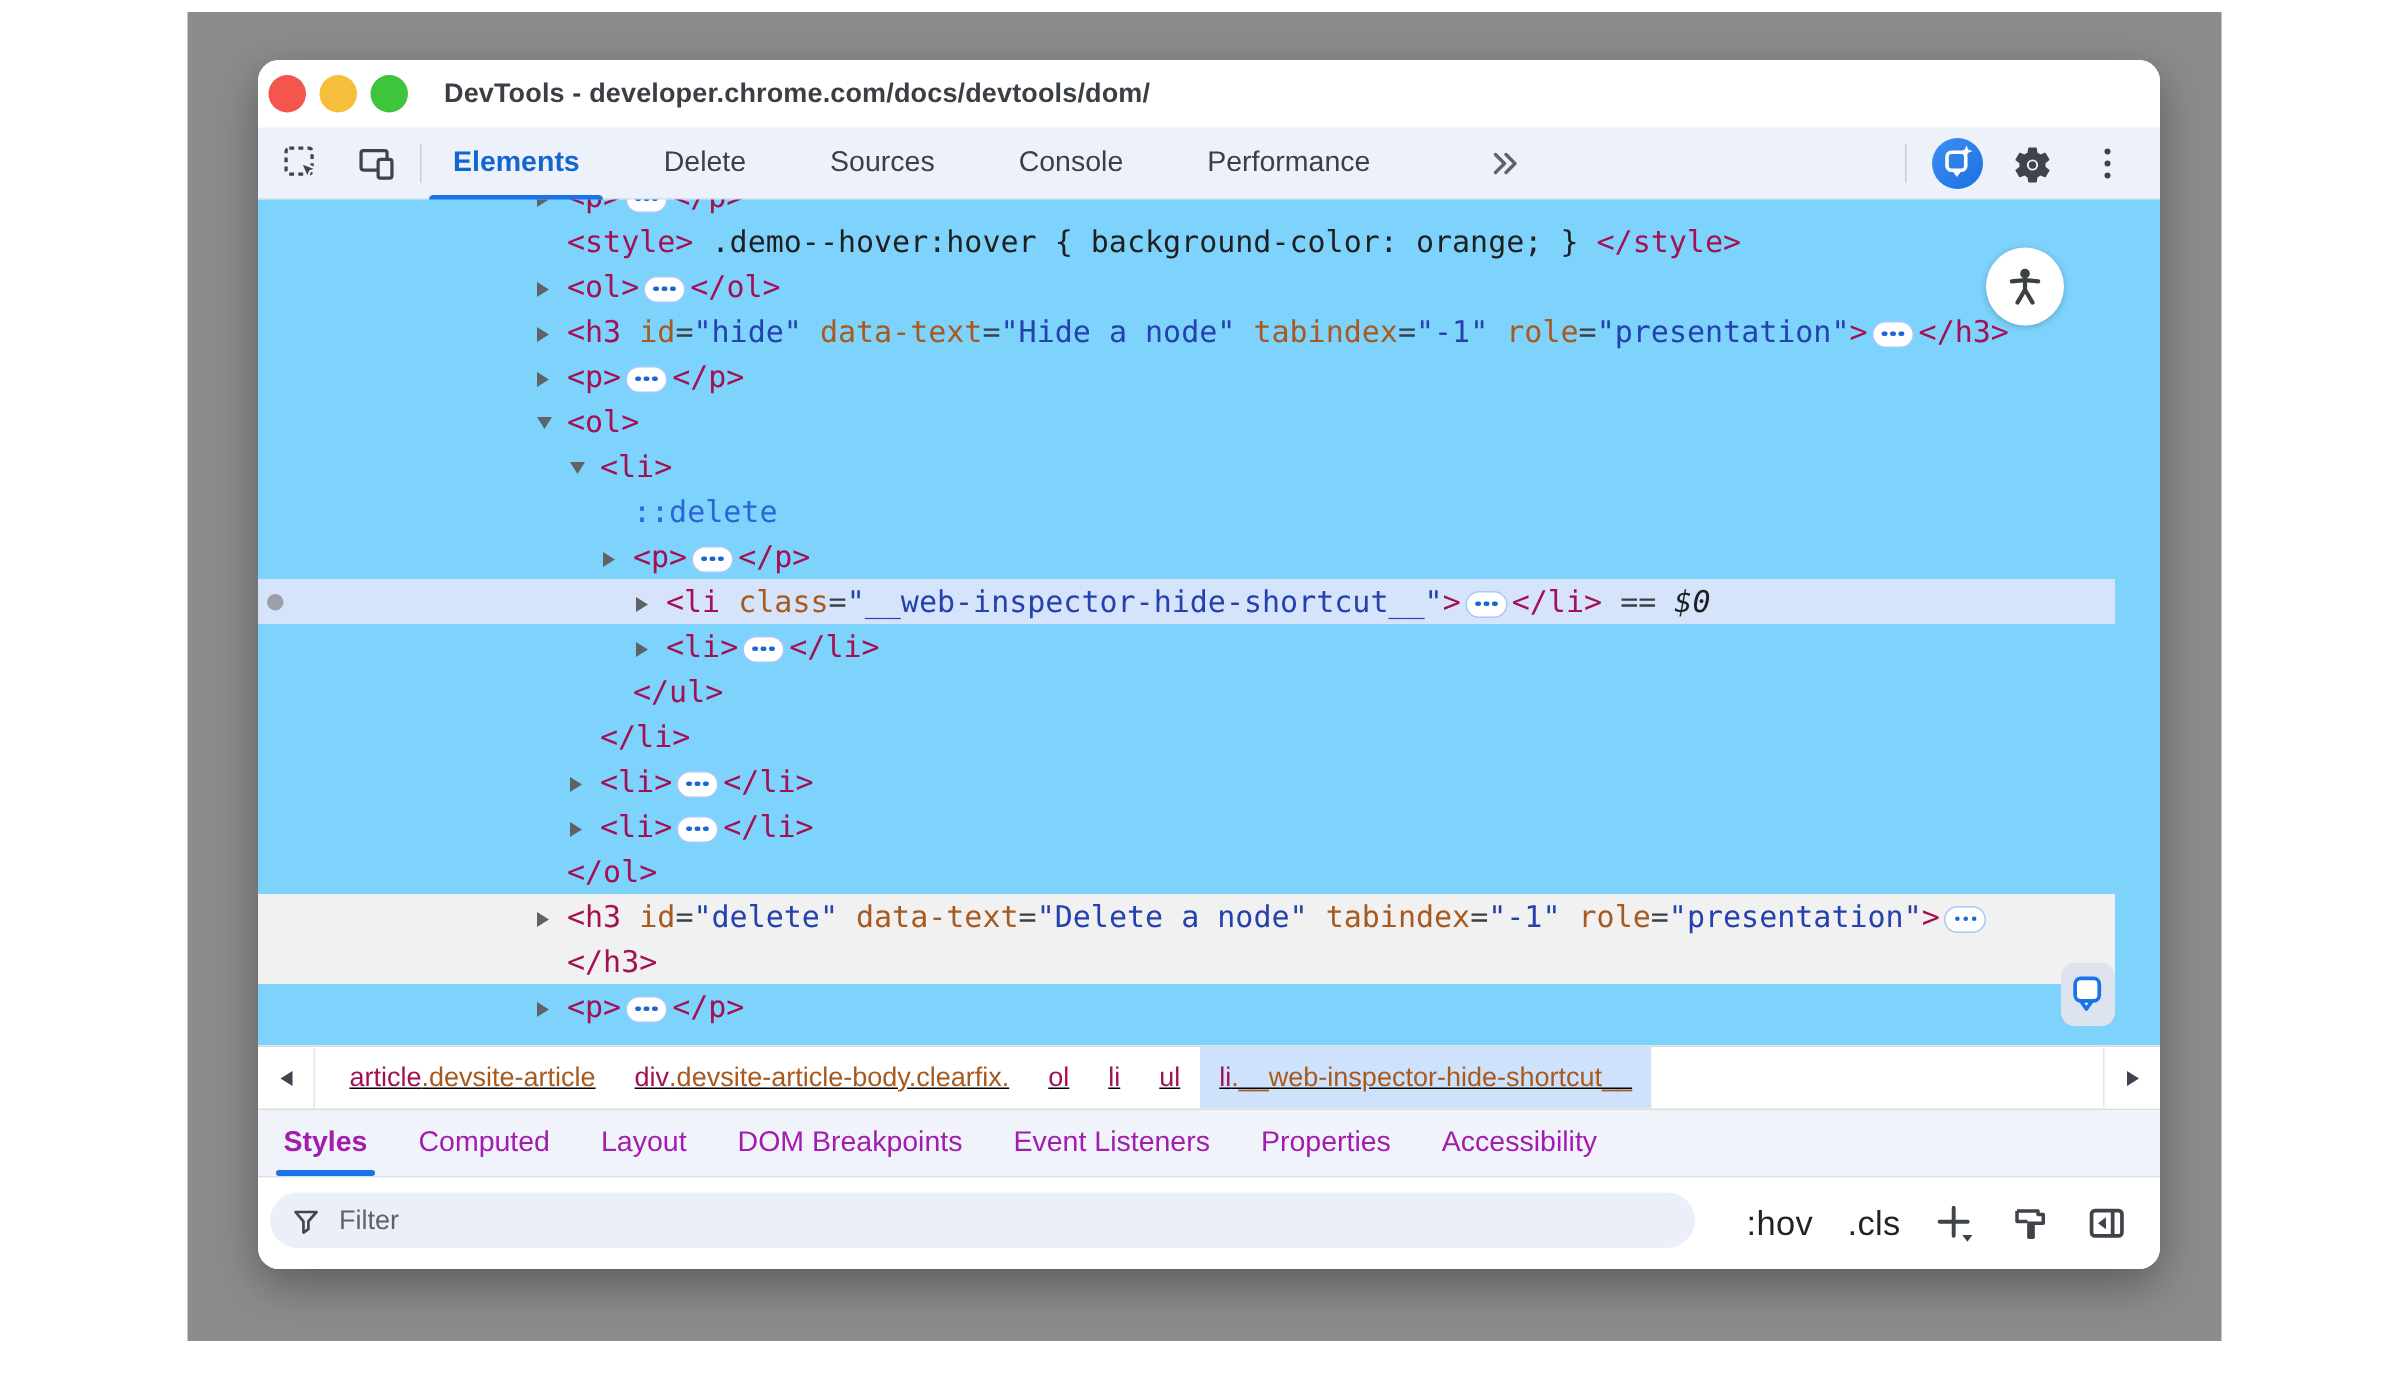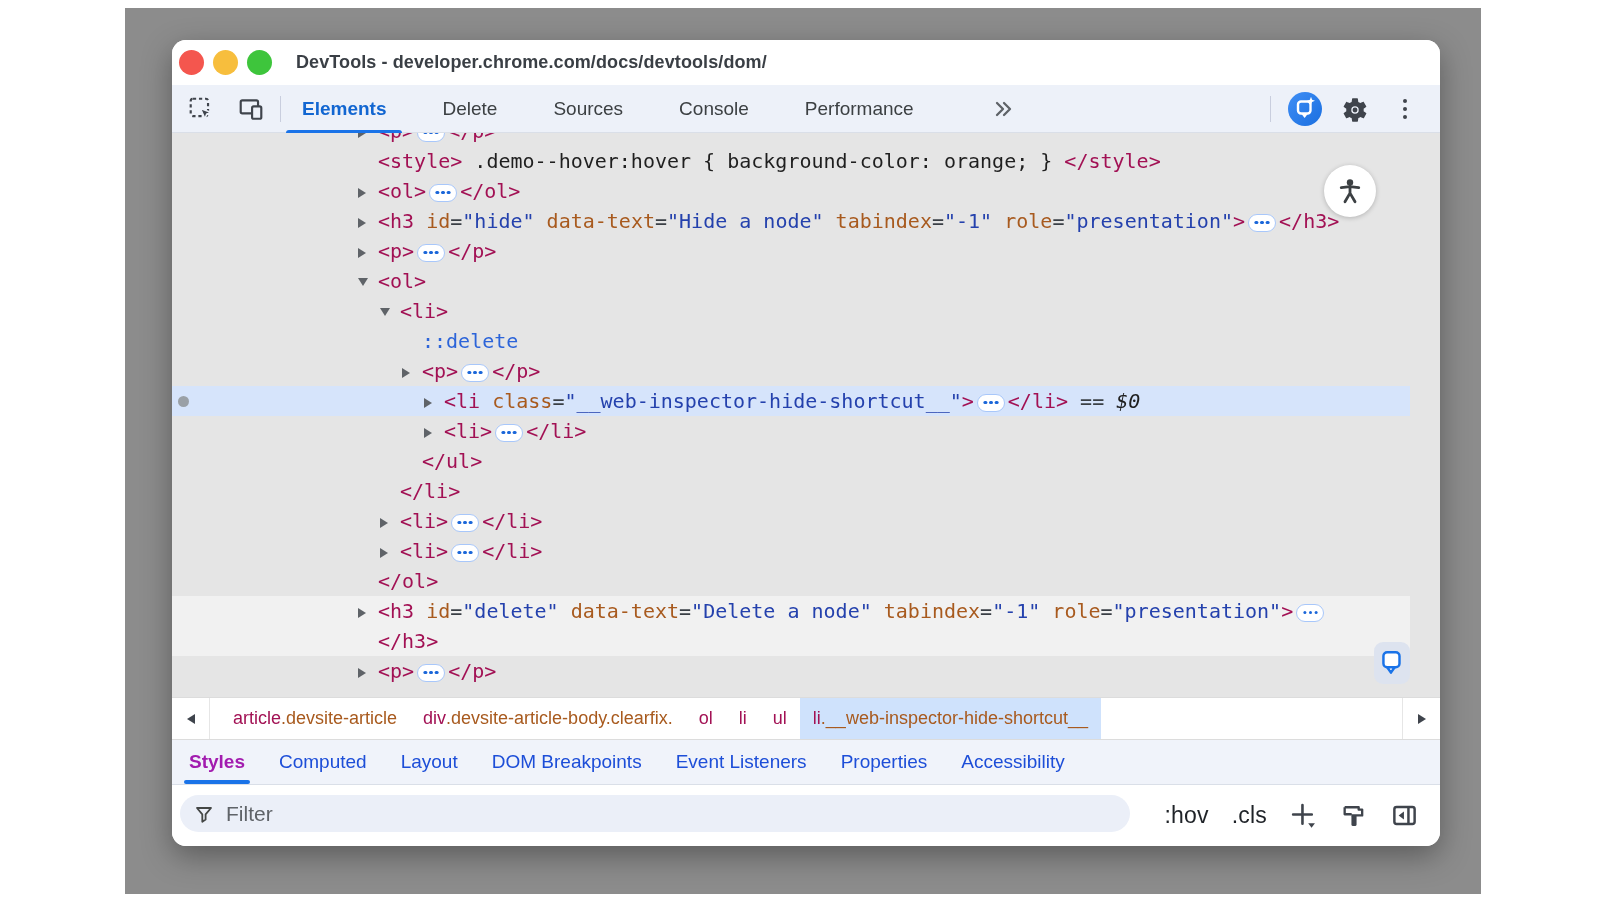--- a/index.html
+++ b/index.html
@@ -29,21 +29,21 @@
   .dt-tab.active::after{content:"";position:absolute;left:-14px;right:-14px;bottom:-3px;height:6px;
                         border-radius:4px;background:#1a73e8;}
   .more-tabs{position:absolute;left:818px;top:11px;width:26px;height:26px;display:flex;align-items:center;justify-content:center;}
   .ai-btn{position:absolute;left:1115px;top:6px;width:36px;height:36px;}
   .gear-btn{position:absolute;left:1168px;top:10px;width:30px;height:30px;display:flex;align-items:center;justify-content:center;}
   .kebab{position:absolute;left:1227px;top:11px;width:12px;height:26px;display:flex;flex-direction:column;
          align-items:center;justify-content:center;gap:3.5px;}
   .kebab i{width:4.5px;height:4.5px;border-radius:50%;background:#3f444c;}
 
   
-  .dom-area{position:relative;height:564px;background:#e5e5e5;overflow:hidden;}
+  .dom-area{position:relative;height:564px;background:#7dd3fc;overflow:hidden;}
   .dom-scroll{margin-top:-17px;}
   .dom-row{position:relative;height:30px;line-height:30px;white-space:pre;
            font-family:"DejaVu Sans Mono",monospace;font-size:20px;color:#1f1f1f;width:1238px;}
   .dom-row.sel{background:#d6e4fb;}
   .dom-row.hov{background:#f1f1f1;}
   .arrow{display:inline-block;width:20px;vertical-align:middle;}
   .arrow.collapsed::before{content:"";display:inline-block;border-left:8px solid #5f6368;
         border-top:5.5px solid transparent;border-bottom:5.5px solid transparent;margin-bottom:2px;}
   .arrow.expanded::before{content:"";display:inline-block;border-top:8px solid #5f6368;
         border-left:5.5px solid transparent;border-right:5.5px solid transparent;margin-bottom:4px;}
@@ -59,45 +59,45 @@
   .pill::after{content:"";width:3.4px;height:3.4px;border-radius:50%;background:#1a66d9;
         box-shadow:-5.6px 0 0 #1a66d9,5.6px 0 0 #1a66d9;}
   .row-marker{position:absolute;left:6px;top:9.5px;width:11px;height:11px;border-radius:50%;background:#9aa0a6;}
   .a11y-fab{position:absolute;left:1152px;top:32px;width:52px;height:52px;border-radius:50%;background:#fff;
             box-shadow:0 1px 5px rgba(0,0,0,.22);display:flex;align-items:center;justify-content:center;}
   .scroll-btn{position:absolute;left:1202px;top:509px;width:36px;height:42px;border-radius:9px;background:#dde3ef;
               display:flex;align-items:center;justify-content:center;}
 
   
   .crumbbar{position:relative;height:43px;background:#fff;border-top:1px solid #dcdcdc;border-bottom:1px solid #dcdcdc;
-            display:flex;align-items:stretch;font-size:18px;}
+            display:flex;align-items:stretch;font-size:18px;text-decoration:underline;}
   .crumb-nav{width:38px;display:flex;align-items:center;justify-content:center;flex:0 0 auto;}
   .crumb-nav.left{border-right:1px solid #e6e6e6;}
   .crumb-nav.right{position:absolute;right:0;top:0;bottom:0;border-left:1px solid #e6e6e6;background:#fff;}
   .tri-l{border-right:8px solid #3f444c;border-top:5.5px solid transparent;border-bottom:5.5px solid transparent;}
   .tri-r{border-left:8px solid #3f444c;border-top:5.5px solid transparent;border-bottom:5.5px solid transparent;}
   .crumbs{display:flex;align-items:stretch;padding-left:10px;overflow:hidden;}
   .crumb{display:flex;align-items:center;padding:0 13px;white-space:pre;cursor:default;}
   .crumb.sel{background:#cfe2fc;}
   .cr-tag{color:#a21154;}
   .cr-cls{color:#a85a1e;}
 
   
   .sbtabs{position:relative;height:45px;background:#f0f3fa;border-bottom:1px solid #dadfe8;
           display:flex;align-items:stretch;}
-  .sb-tab{position:relative;display:flex;align-items:center;padding:0 17px;font-size:19px;color:#1d4ed8;cursor:default;}
+  .sb-tab{position:relative;display:flex;align-items:center;padding:0 17px;font-size:19px;color:#a21caf;cursor:default;}
   .sb-tab.active{color:#a21caf;font-weight:bold;}
   .sb-tab.active::after{content:"";position:absolute;left:12px;right:12px;bottom:0;height:4px;
                         border-radius:3px;background:#1a73e8;}
 
   
   .filterrow{position:relative;height:61px;background:#fff;}
   .filter-pill{position:absolute;left:8px;top:10px;width:950px;height:37px;background:#ebeff8;border-radius:19px;
                display:flex;align-items:center;padding:0 14px;gap:10px;}
-  .filter-input{border:none;outline:none;background:transparent;font-size:21px;color:#c2410c;flex:1;
+  .filter-input{border:none;outline:none;background:transparent;font-size:18px;color:#c2410c;flex:1;
                 font-family:"Liberation Sans",sans-serif;}
   .filter-input::placeholder{color:#5f6368;}
   .style-controls{position:absolute;right:22px;top:0;height:61px;display:flex;align-items:center;gap:23px;}
   .sc-label{font-size:23px;color:#1f2328;font-weight:normal;letter-spacing:.2px;}
 </style>
 </head>
 <body>
 
 <div class="stage">
   <div class="backdrop"></div>

